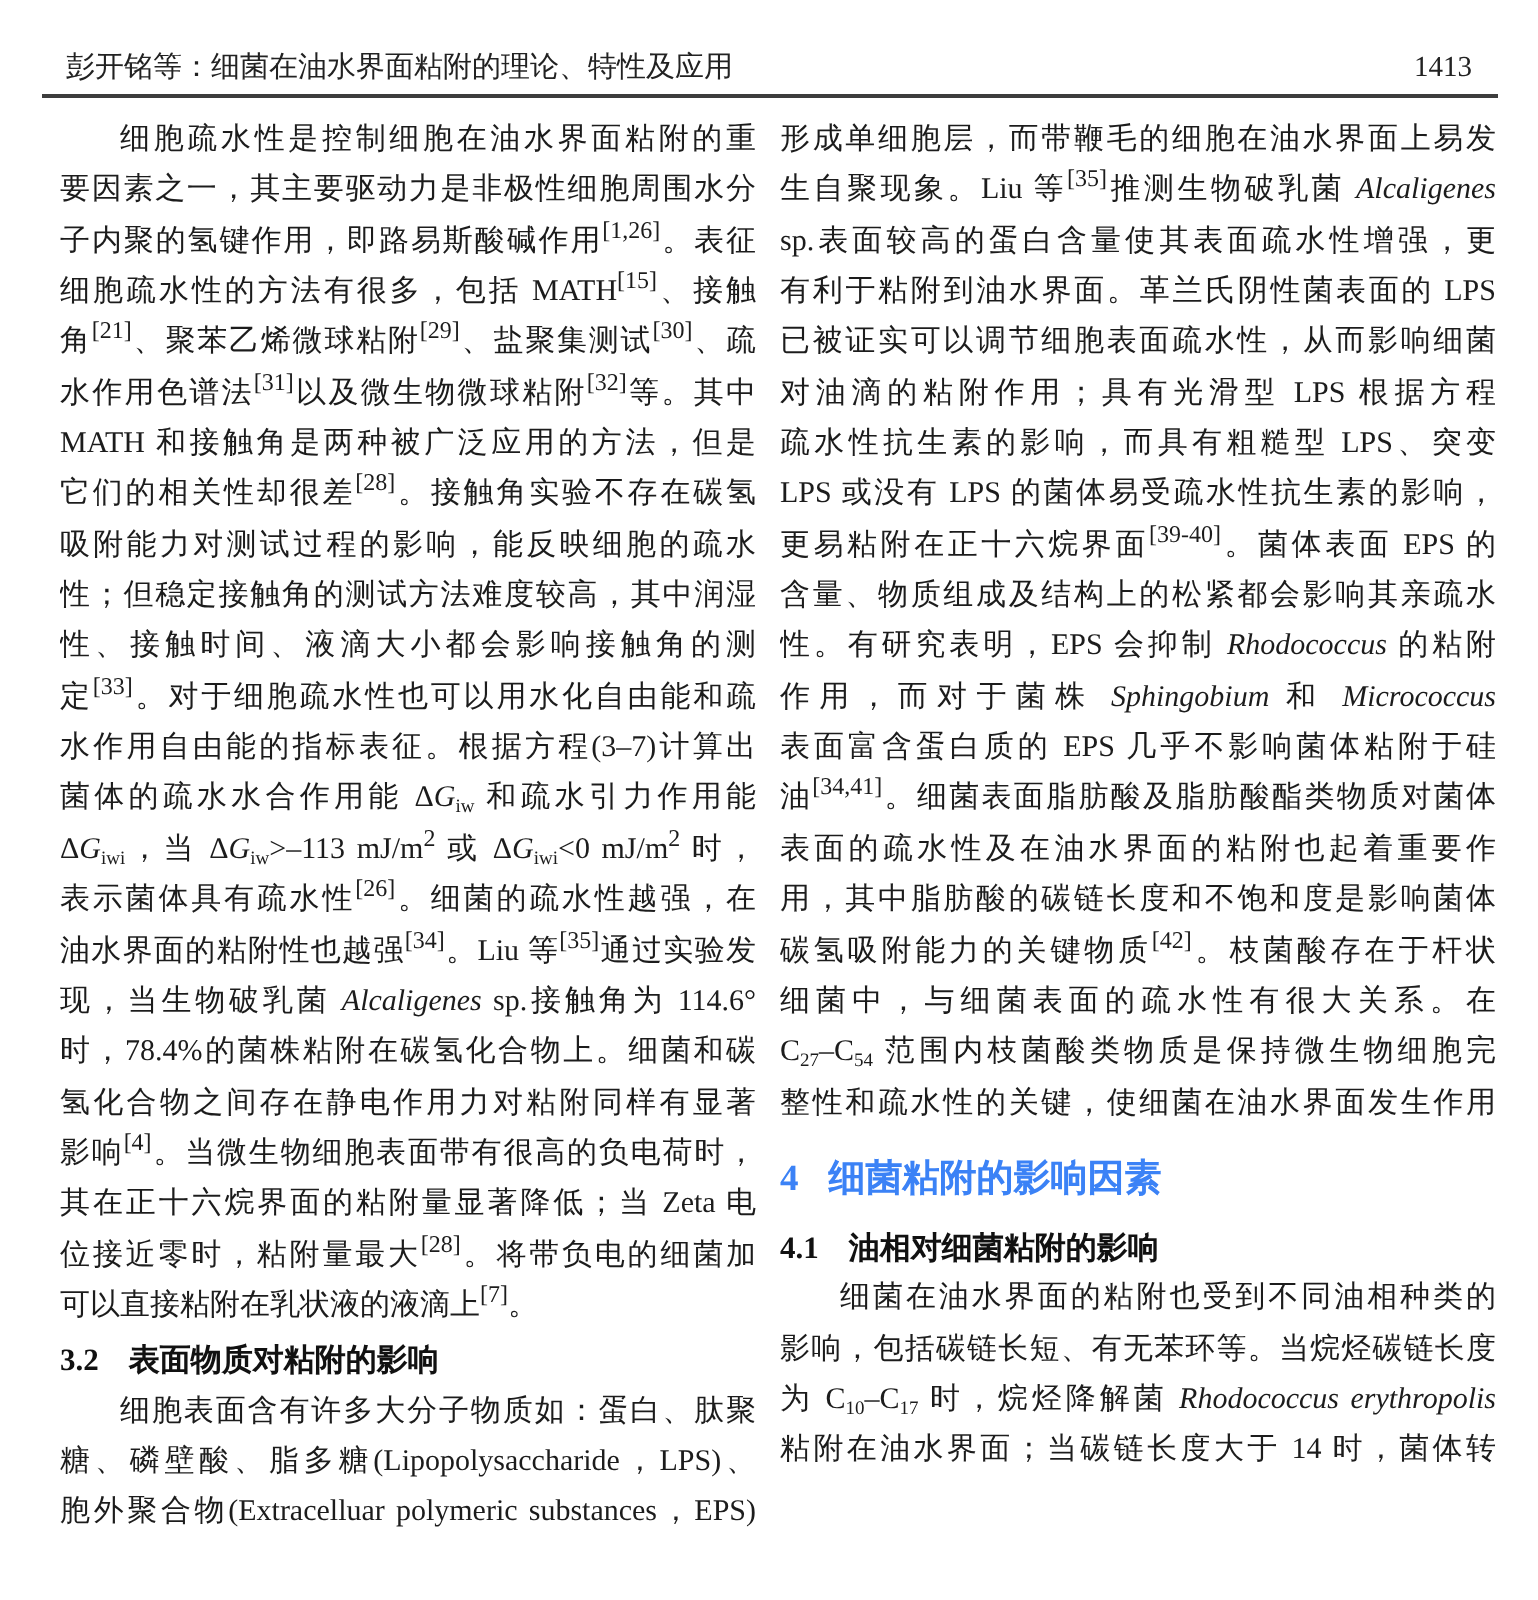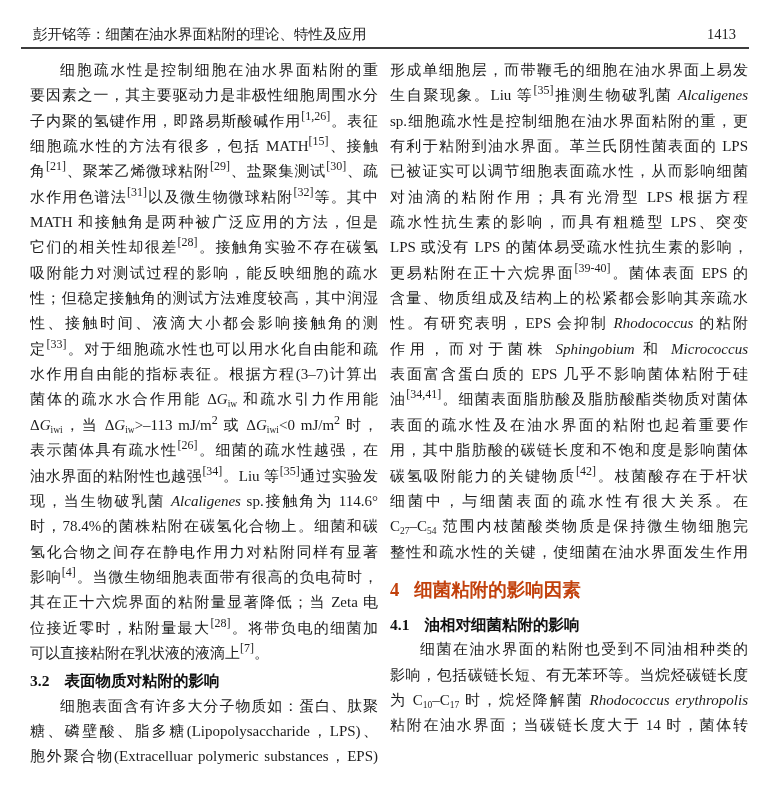--- a/index.html
+++ b/index.html
@@ -70,21 +70,21 @@
     line-height: 0;
     vertical-align: -3px;
   }
   i { font-style: italic; }
 
   .h1 {
     font-weight: bold;
     font-size: 18.5px;
     line-height: 27px;
     margin: 12px 0 8px 0;
-    color: #c2410c;
+    color: #3b82f6;
     white-space: nowrap;
     overflow: hidden;
   }
   .h2 {
     font-weight: bold;
     font-size: 15.5px;
     line-height: 25.35px;
     margin: 2px 0 0 0;
     color: #111;
     white-space: nowrap;
@@ -127,21 +127,21 @@
     <div class="line">位接近零时，粘附量最大<sup>[28]</sup>。将带负电的细菌加</div>
     <div class="line end">可以直接粘附在乳状液的液滴上<sup>[7]</sup>。</div>
     <div class="h2"><span class="hnum">3.2</span><span>表面物质对粘附的影响</span></div>
     <div class="line indent">细胞表面含有许多大分子物质如：蛋白、肽聚</div>
     <div class="line">糖、磷壁酸、脂多糖(Lipopolysaccharide，LPS)、</div>
     <div class="line">胞外聚合物(Extracelluar polymeric substances，EPS)</div>
   </div>
 <div class="column" id="col-right">
     <div class="line">形成单细胞层，而带鞭毛的细胞在油水界面上易发</div>
     <div class="line">生自聚现象。Liu 等<sup>[35]</sup>推测生物破乳菌 <i>Alcaligenes</i></div>
-    <div class="line">sp.细胞疏水性是控制细胞在油水界面粘附的重，更</div>
+    <div class="line">sp.表面较高的蛋白含量使其表面疏水性增强，更</div>
     <div class="line">有利于粘附到油水界面。革兰氏阴性菌表面的 LPS</div>
     <div class="line">已被证实可以调节细胞表面疏水性，从而影响细菌</div>
     <div class="line">对油滴的粘附作用；具有光滑型 LPS 根据方程</div>
     <div class="line">疏水性抗生素的影响，而具有粗糙型 LPS、突变</div>
     <div class="line">LPS 或没有 LPS 的菌体易受疏水性抗生素的影响，</div>
     <div class="line">更易粘附在正十六烷界面<sup>[39-40]</sup>。菌体表面 EPS 的</div>
     <div class="line">含量、物质组成及结构上的松紧都会影响其亲疏水</div>
     <div class="line">性。有研究表明，EPS 会抑制 <i>Rhodococcus</i> 的粘附</div>
     <div class="line">作用，而对于菌株 <i>Sphingobium</i> 和 <i>Micrococcus</i></div>
     <div class="line">表面富含蛋白质的 EPS 几乎不影响菌体粘附于硅</div>

